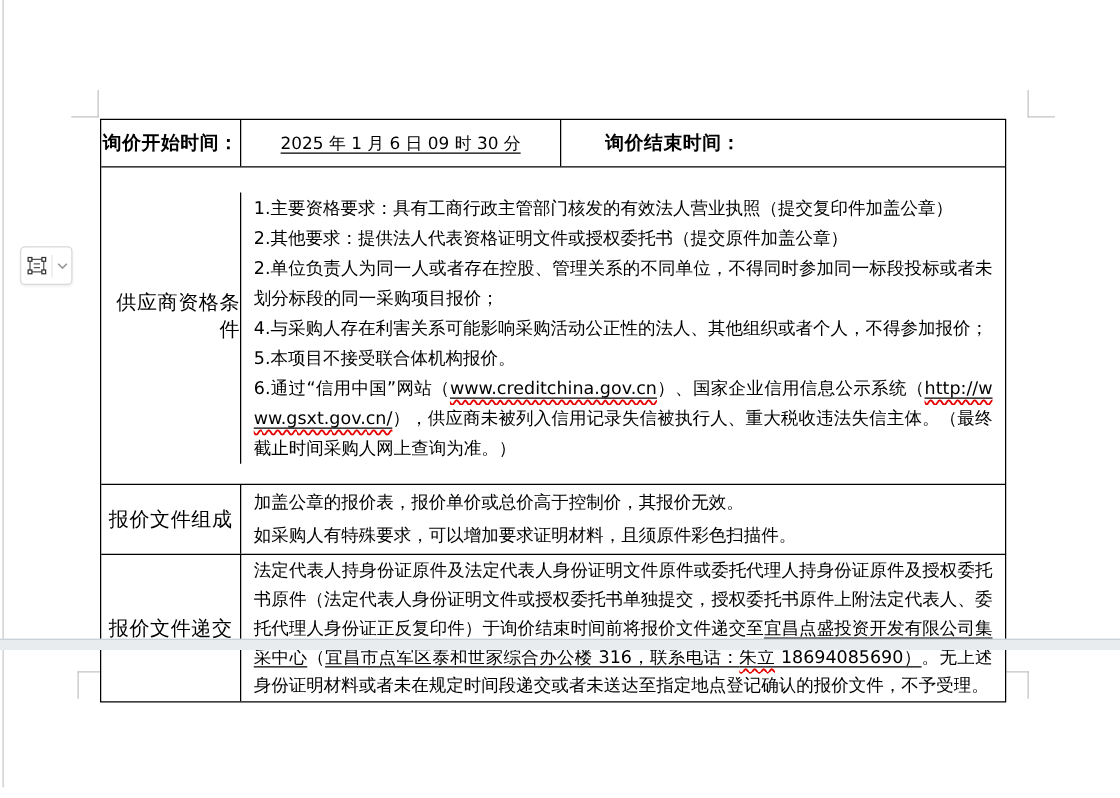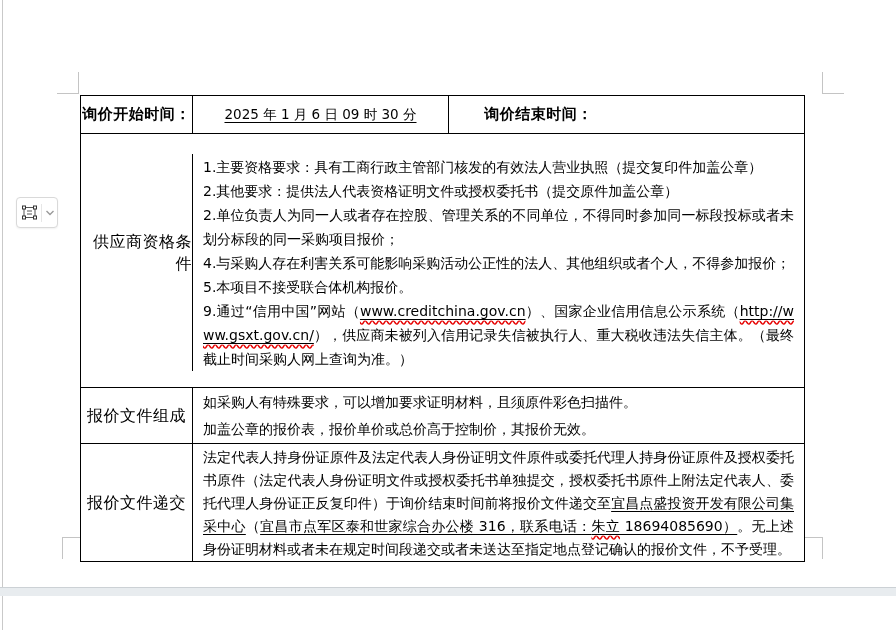--- a/index.html
+++ b/index.html
@@ -1,21 +1,21 @@
 <!DOCTYPE html>
 <html><head>
 <meta charset="utf-8">
 <style>
   html,body{margin:0;padding:0;}
   body{
     width:896px;height:638px;background:#ffffff;
     font-family:"DejaVu Sans","Liberation Sans",sans-serif;
     color:#000;overflow:hidden;
   }
-  .stage{position:relative;width:896px;height:596px;background:#fff;}
+  .stage{position:relative;width:896px;height:520px;background:#fff;}
 
   
   .left-line{position:absolute;left:2px;top:0;width:1px;height:630px;background:#c9c9c9;}
   .bottom-strip{position:absolute;left:0;bottom:0;width:896px;height:8px;background:#e8ecef;border-top:1px solid #ccd1d5;}
 
   
   .mark{position:absolute;background:#c4c4c4;}
   .m-tl-v{left:78px;top:72px;width:1px;height:22px;}
   .m-tl-h{left:57px;top:93px;width:22px;height:1px;}
   .m-tr-v{left:822px;top:72px;width:1px;height:22px;}
@@ -122,29 +122,29 @@
     </div>
 
     <div class="row r2">
       <div class="cell hcell">供应商资格条件</div>
       <div class="cell ccell">
           <p><span>1.主要资格要求：具有工商行政主管部门核发的有效法人营业执照（提交复印件加盖公章）</span></p>
           <p><span>2.其他要求：提供法人代表资格证明文件或授权委托书（提交原件加盖公章）</span></p>
           <p><span>2.单位负责人为同一人或者存在控股、管理关系的不同单位，不得同时参加同一标段投标或者未划分标段的同一采购项目报价；</span></p>
           <p><span>4.与采购人存在利害关系可能影响采购活动公正性的法人、其他组织或者个人，不得参加报价；</span></p>
           <p><span>5.本项目不接受联合体机构报价。</span></p>
-          <p><span>9.通过“信用中国”网站（</span><span class="u"><span class="w">www.creditchina.gov.cn</span></span><span>）、国家企业信用信息公示系统（</span><span class="u"><span class="w">http://www.gsxt.gov.cn/</span></span><span>），供应商未被列入信用记录失信被执行人、重大税收违法失信主体。（最终截止时间采购人网上查询为准。）</span></p>
+          <p><span>6.通过“信用中国”网站（</span><span class="u"><span class="w">www.creditchina.gov.cn</span></span><span>）、国家企业信用信息公示系统（</span><span class="u"><span class="w">http://www.gsxt.gov.cn/</span></span><span>），供应商未被列入信用记录失信被执行人、重大税收违法失信主体。（最终截止时间采购人网上查询为准。）</span></p>
         </div>
     </div>
 
     <div class="row r3">
       <div class="cell hcell">报价文件组成</div>
       <div class="cell ccell">
+          <p><span>加盖公章的报价表，报价单价或总价高于控制价，其报价无效。</span></p>
           <p><span>如采购人有特殊要求，可以增加要求证明材料，且须原件彩色扫描件。</span></p>
-          <p><span>加盖公章的报价表，报价单价或总价高于控制价，其报价无效。</span></p>
         </div>
     </div>
 
     <div class="row r4">
       <div class="cell hcell">报价文件递交</div>
       <div class="cell ccell">
           <p><span>法定代表人持身份证原件及法定代表人身份证明文件原件或委托代理人持身份证原件及授权委托书原件（法定代表人身份证明文件或授权委托书单独提交，授权委托书原件上附法定代表人、委托代理人身份证正反复印件）于询价结束时间前将报价文件递交至</span><span class="u">宜昌点盛投资开发有限公司集采中心</span><span>（</span><span class="u">宜昌市点军区泰和世家综合办公楼 316，联系电话：</span><span class="u"><span class="w">朱立</span></span><span class="u"> 18694085690）</span><span>。无上述身份证明材料或者未在规定时间段递交或者未送达至指定地点登记确认的报价文件，不予受理。</span></p>
         </div>
     </div>
 

